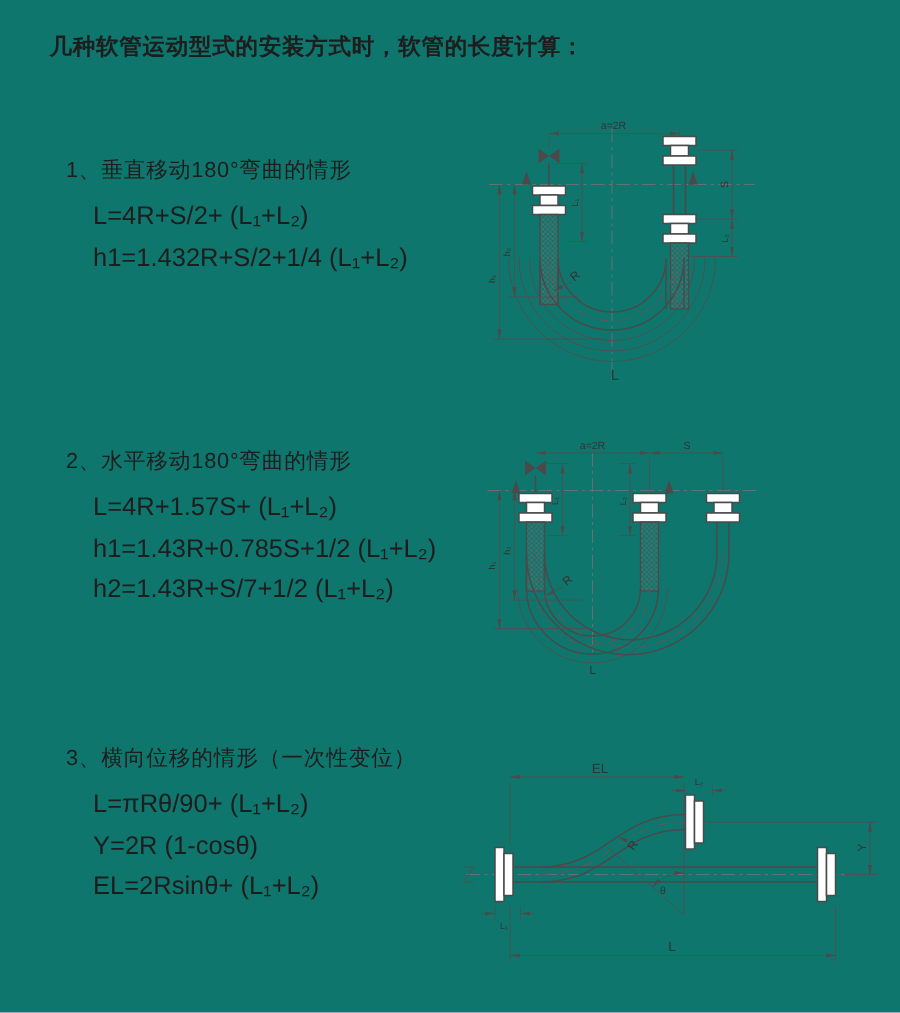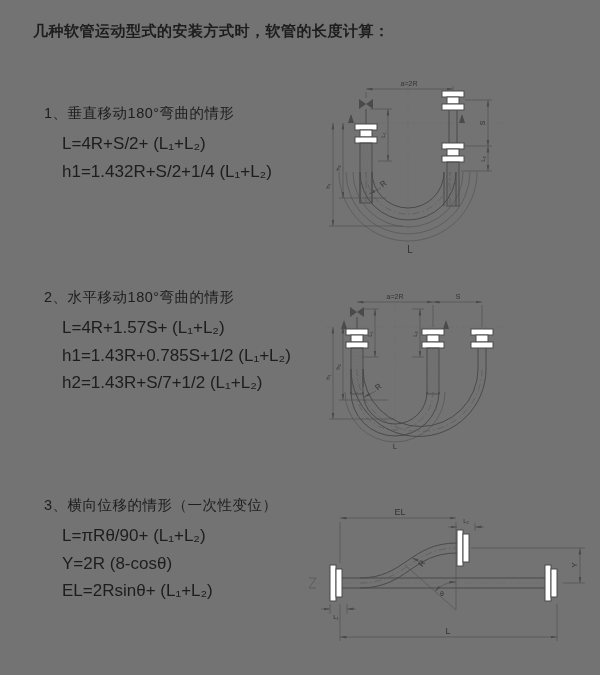--- a/index.html
+++ b/index.html
@@ -1,24 +1,24 @@
 <!DOCTYPE html>
 <html><head>
 <meta charset="utf-8">
 <style>
   html,body{margin:0;padding:0;background:#e8e8e8;}
-  .page{position:relative;width:600px;height:675px;background:#737373;overflow:hidden;
+  .page{position:relative;width:600px;height:675px;background:#0f766e;overflow:hidden;
         font-family:"Liberation Sans","DejaVu Sans",sans-serif;color:#1d1d1d;}
   .title{position:absolute;left:33px;top:22px;font-size:15px;font-weight:bold;letter-spacing:.5px;}
   .section{position:absolute;left:44px;width:256px;}
   .section .heading{font-size:14.5px;font-weight:normal;margin:0 0 7px 0;letter-spacing:.5px;}
   .formulas{margin-left:18px;}
   .formula{font-size:17px;line-height:27.5px;white-space:pre;}
   #section-1{top:104px}
-  #section-2{top:288px}
+  #section-2{top:298px}
   #section-3{top:496px}
   .diagram{position:absolute;}
   #diagram-1{left:298px;top:76px}
   #diagram-2{left:300px;top:287px}
   #diagram-3{left:305px;top:507px}
   svg{display:block}
   svg text{font-family:"Liberation Sans","DejaVu Sans",sans-serif;fill:#333;}
   .ln{stroke:#4a4a4a;fill:none;stroke-width:1;}
   .thin{stroke:#4f4f4f;fill:none;stroke-width:.6;}
   .cl{stroke:#6f6f6f;fill:none;stroke-width:.6;stroke-dasharray:9 3 2 3;}
@@ -47,21 +47,21 @@
       <div class="formula">L=4R+1.57S+ (L₁+L₂)</div>
       <div class="formula">h1=1.43R+0.785S+1/2 (L₁+L₂)</div>
       <div class="formula">h2=1.43R+S/7+1/2 (L₁+L₂)</div>
     </div>
   </div>
 
   <div class="section" id="section-3">
     <div class="heading">3、横向位移的情形（一次性变位）</div>
     <div class="formulas">
       <div class="formula">L=πRθ/90+ (L₁+L₂)</div>
-      <div class="formula">Y=2R (8-cosθ)</div>
+      <div class="formula">Y=2R (1-cosθ)</div>
       <div class="formula">EL=2Rsinθ+ (L₁+L₂)</div>
     </div>
   </div>
 
   <div class="diagram" id="diagram-1">
     <svg width="300" height="195" viewBox="0 0 300 195">
       <defs>
         <pattern id="braid1" width="3.2" height="3.2" patternUnits="userSpaceOnUse">
           <path d="M0,3.2 L3.2,0 M0,0 L3.2,3.2" stroke="#6a6a6a" stroke-width="0.5"></path>
         </pattern>

